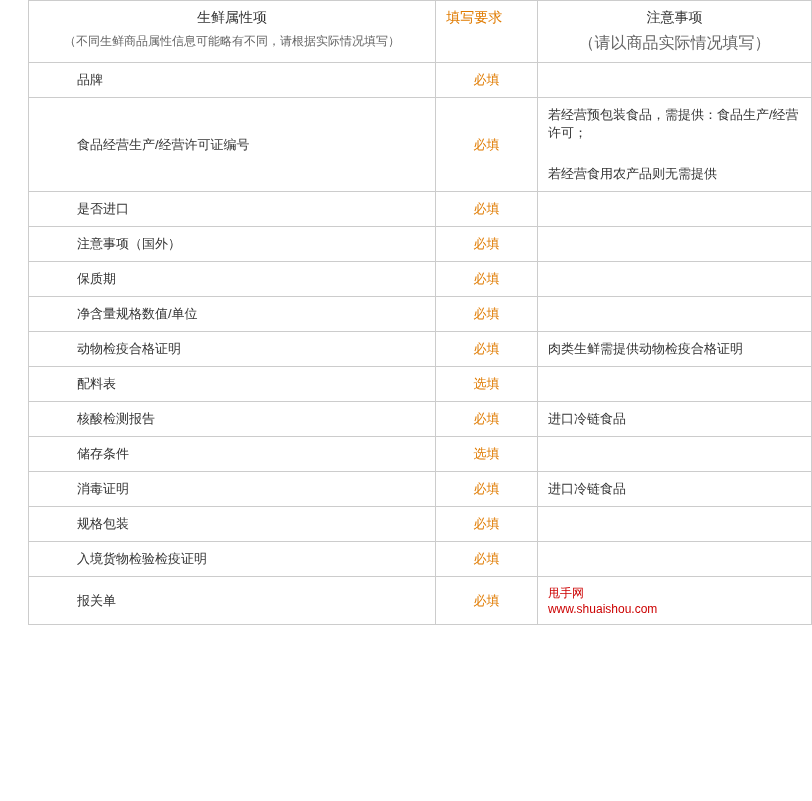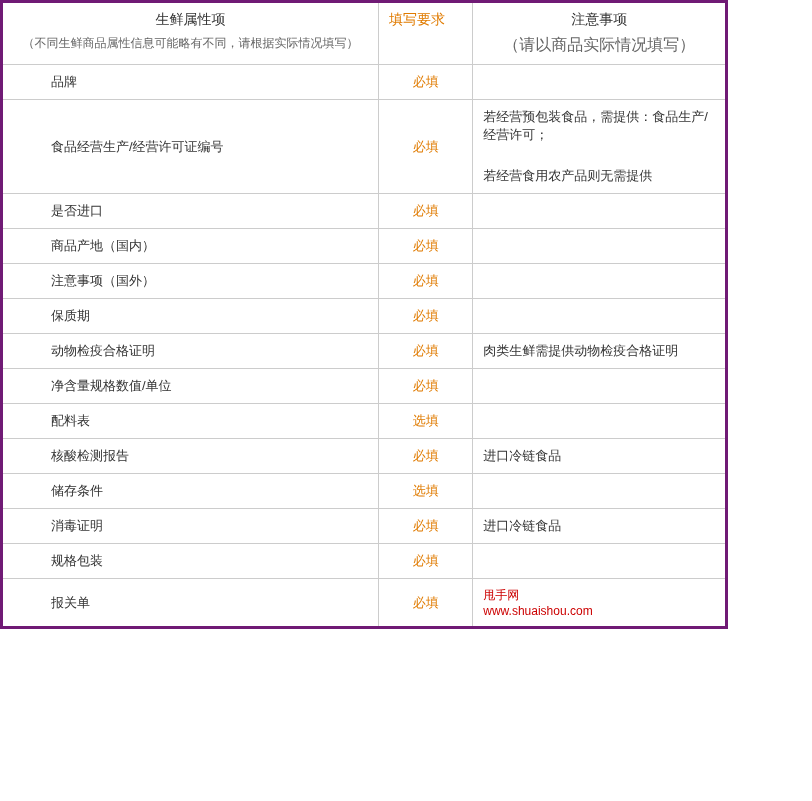--- a/index.html
+++ b/index.html
@@ -7,23 +7,24 @@
       padding: 0;
       box-sizing: border-box;
     }
     body {
       font-family: "Microsoft YaHei", "SimHei", Arial, sans-serif;
       font-size: 13px;
       background: #fff;
       color: #333;
     }
     .table-container {
-      width: 728px;
-      border: 3px solid #701a75;
+      width: 784px;
+      border: 1px solid #701a75;
       border-collapse: collapse;
+      margin-left: 28px;
     }
     table {
       width: 100%;
       border-collapse: collapse;
     }
     th, td {
       border: 1px solid #ccc;
       padding: 8px 10px;
       vertical-align: middle;
     }
@@ -125,43 +126,38 @@
           <div>&nbsp;</div>
           <div style="margin-top: 8px;">若经营食用农产品则无需提供</div>
         </td>
       </tr>
       <tr>
         <td>是否进口</td>
         <td class="required">必填</td>
         <td></td>
       </tr>
       <tr>
-        <td>商品产地（国内）</td>
-        <td class="required">必填</td>
-        <td></td>
-      </tr>
-      <tr>
         <td>注意事项（国外）</td>
         <td class="required">必填</td>
         <td></td>
       </tr>
       <tr>
         <td>保质期</td>
         <td class="required">必填</td>
         <td></td>
       </tr>
       <tr>
+        <td>净含量规格数值/单位</td>
+        <td class="required">必填</td>
+        <td></td>
+      </tr>
+      <tr>
         <td>动物检疫合格证明</td>
         <td class="required">必填</td>
         <td>肉类生鲜需提供动物检疫合格证明</td>
-      </tr>
-      <tr>
-        <td>净含量规格数值/单位</td>
-        <td class="required">必填</td>
-        <td></td>
       </tr>
       <tr>
         <td>配料表</td>
         <td class="optional">选填</td>
         <td></td>
       </tr>
       <tr>
         <td>核酸检测报告</td>
         <td class="required">必填</td>
         <td>进口冷链食品</td>
@@ -175,20 +171,25 @@
         <td>消毒证明</td>
         <td class="required">必填</td>
         <td>进口冷链食品</td>
       </tr>
       <tr>
         <td>规格包装</td>
         <td class="required">必填</td>
         <td></td>
       </tr>
       <tr>
+        <td>入境货物检验检疫证明</td>
+        <td class="required">必填</td>
+        <td></td>
+      </tr>
+      <tr>
         <td>报关单</td>
         <td class="required">必填</td>
         <td>
           <div class="watermark">甩手网</div>
           <div class="watermark">www.shuaishou.com</div>
         </td>
       </tr>
     </tbody>
 </table>
 

